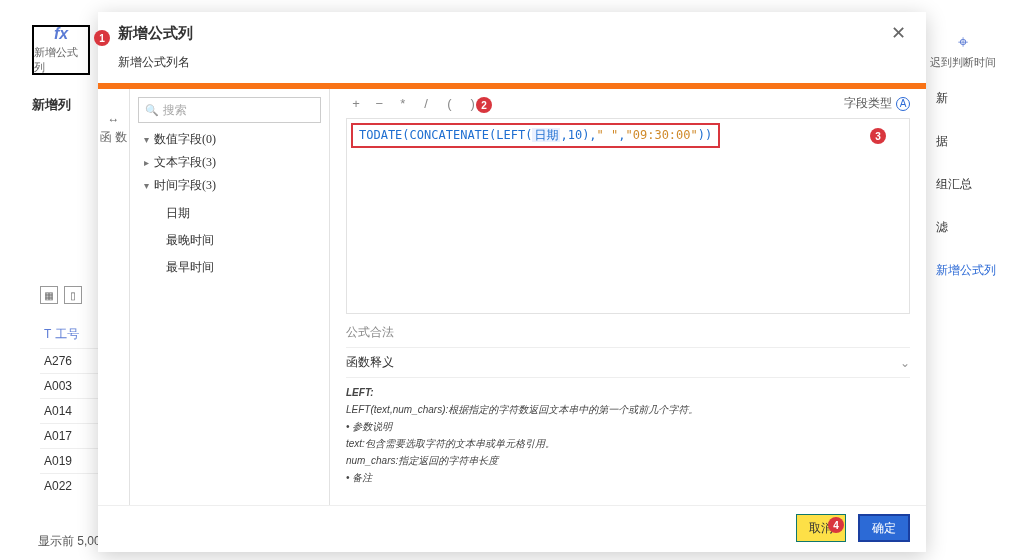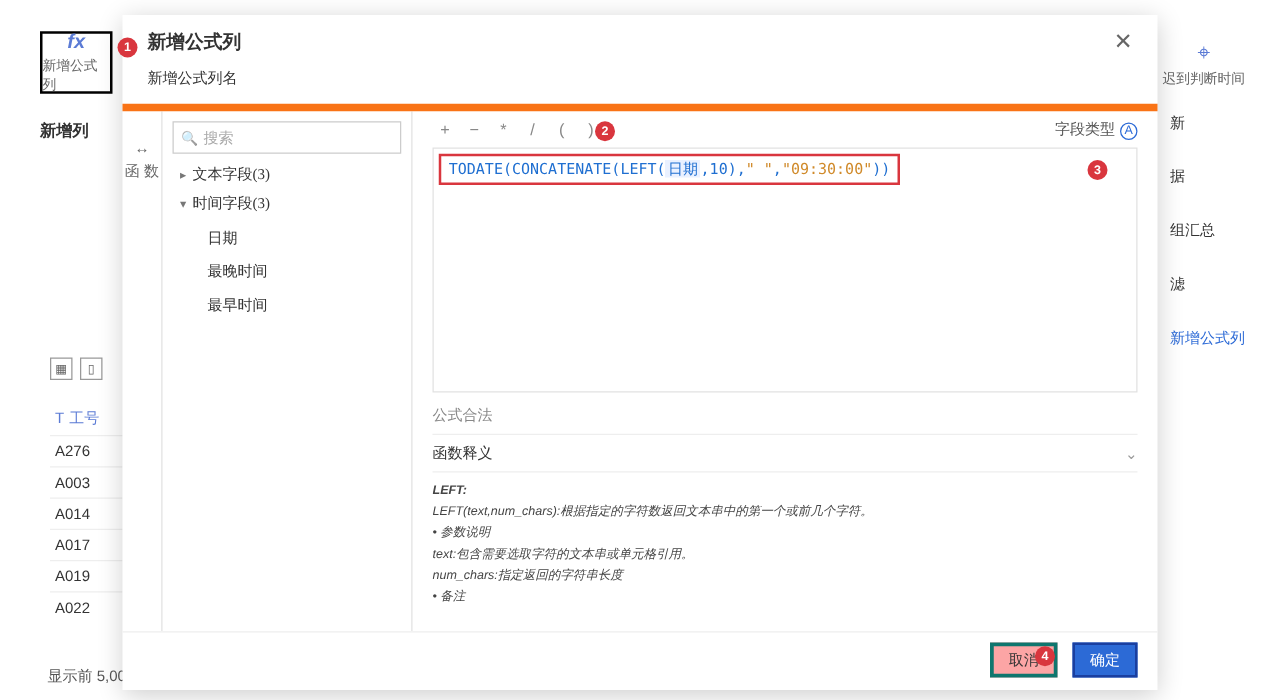--- a/index.html
+++ b/index.html
@@ -63,21 +63,21 @@
   .formula-hl .fld { color: #1f6fd1; background: #eaf1ff; padding: 0 2px; }
   .formula-hl .punc { color: #1f6fd1; }
   .formula-hl .str { color: #d08a2a; }
   .legal { margin: 10px 16px 0; font-size: 12px; color: #888; }
   .doc-header { margin: 6px 16px 0; display: flex; justify-content: space-between; align-items: center; padding: 6px 0; border-top: 1px solid #eee; border-bottom: 1px solid #eee; }
   .doc-header .caret { color: #999; }
   .doc-body { margin: 6px 16px 0; font-size: 10px; line-height: 1.7; color: #444; height: 128px; overflow: hidden; font-style: italic; }
   .doc-body b { font-weight: 700; }
 
   .modal-footer { padding: 8px 16px 10px; display: flex; justify-content: flex-end; gap: 12px; border-top: 1px solid #eee; }
-  .btn { min-width: 48px; height: 28px; padding: 0 12px; display: inline-flex; align-items: center; justify-content: center; font-size: 12px; cursor: pointer; border: 3px solid #0f766e; background: #fca5a5; }
+  .btn { min-width: 48px; height: 28px; padding: 0 12px; display: inline-flex; align-items: center; justify-content: center; font-size: 12px; cursor: pointer; border: 1px solid #0f766e; background: #fde047; }
   .btn.primary { background: #2c6ad6; border: 2px solid #1a3fa0; color: #fff; }
 </style>
 </head>
 <body>
 
 <div class="bg-app">
   <div class="bg-left-btn">
     <span class="icon">fx</span>
     <span class="lbl">新增公式列</span>
   </div>
@@ -120,20 +120,21 @@
     <span class="lbl">新增公式列名</span>
     <span class="badge b2">2</span>
   </div>
   <div class="modal-body">
     <div class="col-fn">
       <div class="vert">↔<br><span>函 数</span></div>
     </div>
     <div class="col-fields">
       <div class="search">搜索</div>
       <div class="tree">
+        <div class="grp open">数值字段(0)</div>
         <div class="grp">文本字段(3)</div>
         <div class="grp open">时间字段(3)</div>
         <div class="leaf">日期</div>
         <div class="leaf">最晚时间</div>
         <div class="leaf">最早时间</div>
       </div>
     </div>
     <div class="col-main">
       <div class="ops-row">
         <div class="ops">

